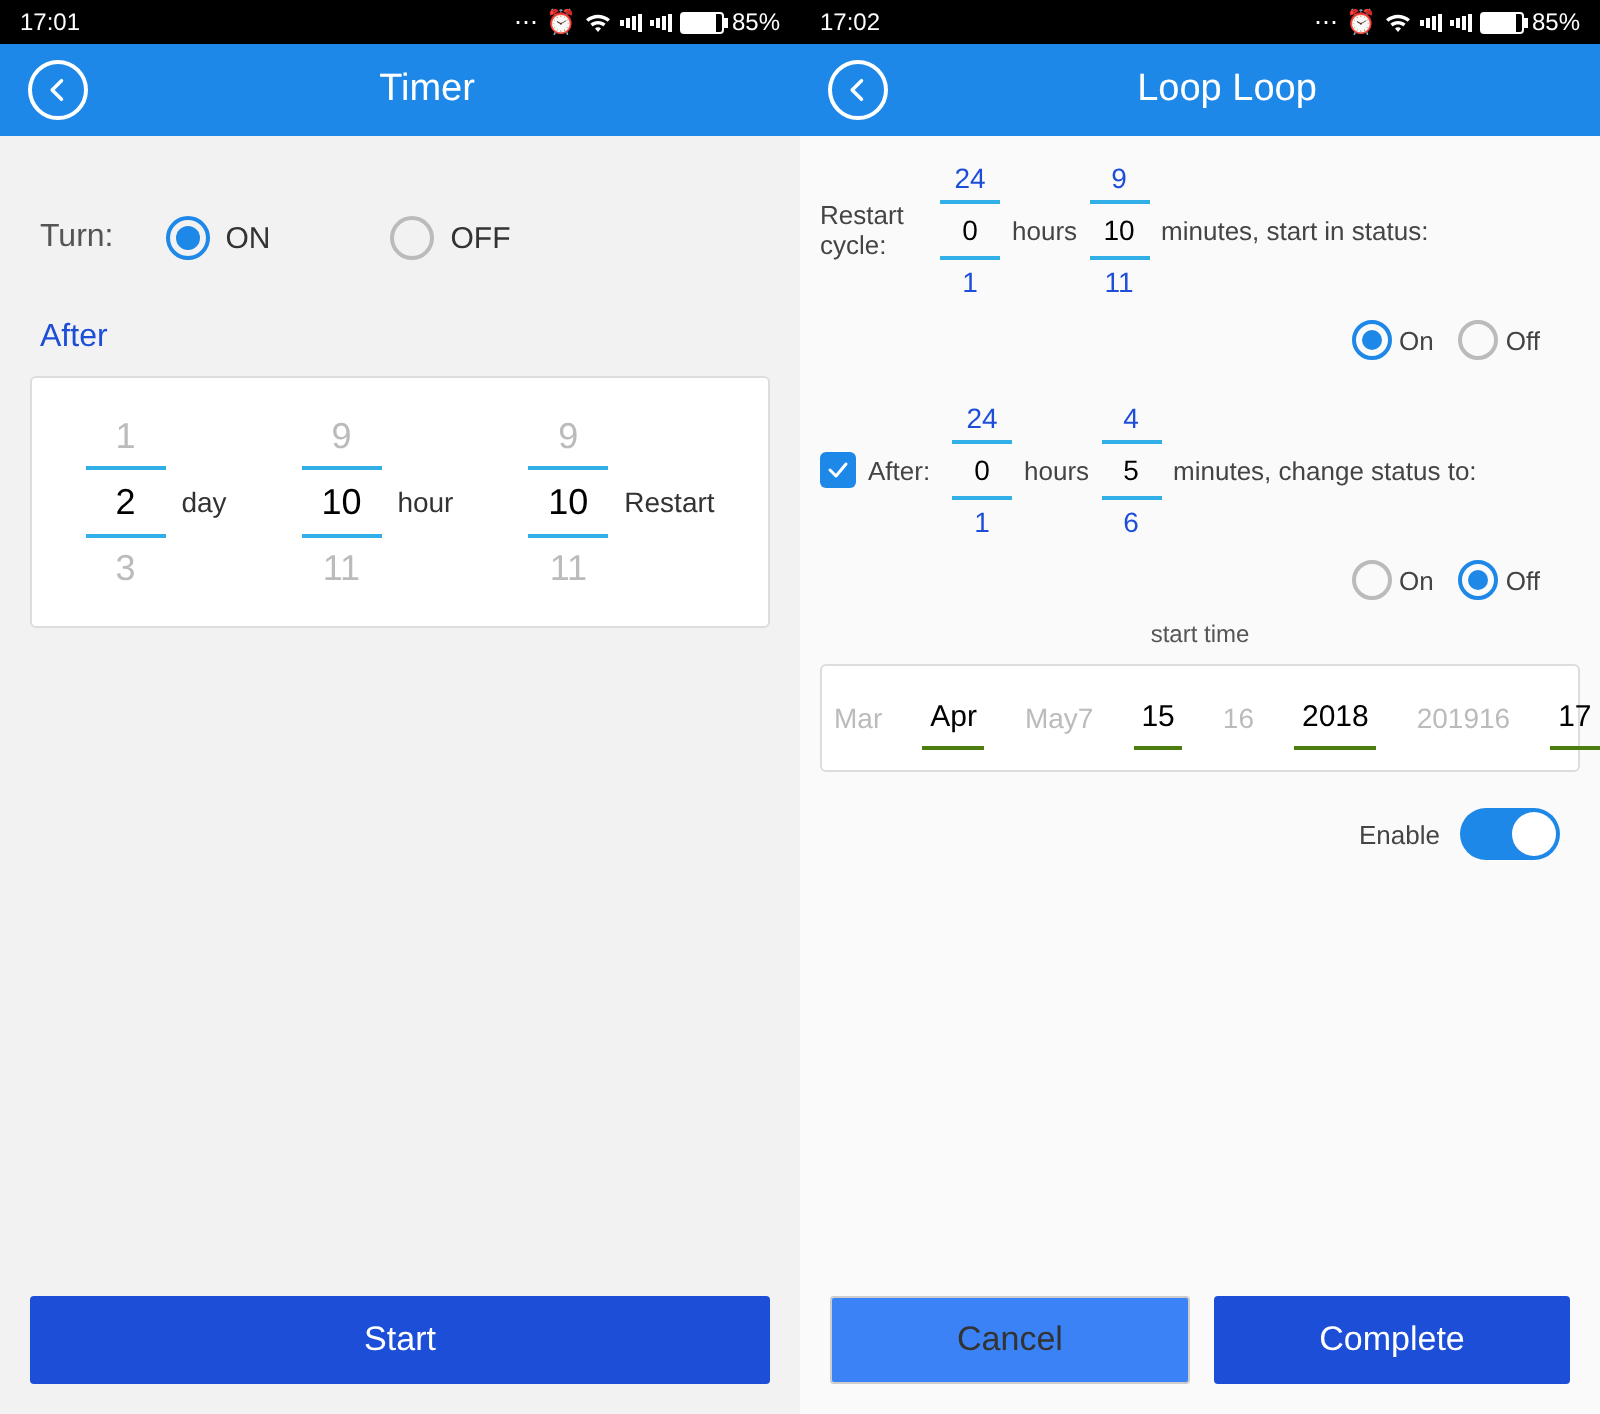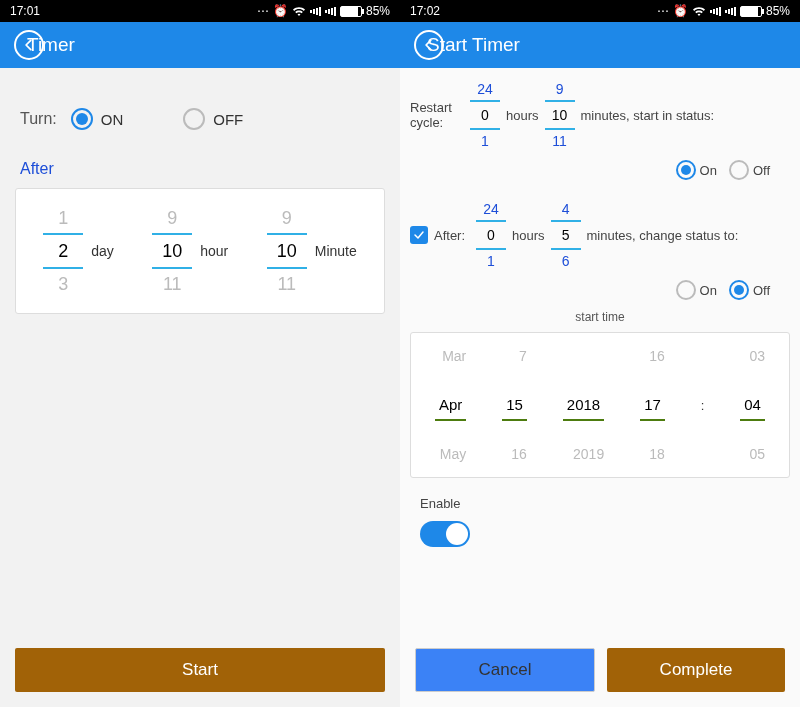--- a/index.html
+++ b/index.html
@@ -2,68 +2,68 @@
 <html><head>
 <meta charset="utf-8">
 <style>
   * { box-sizing: border-box; margin: 0; padding: 0; }
   body { font-family: -apple-system, "Helvetica Neue", Arial, sans-serif; background: #999; display: flex; width: 800px; height: 707px; }
   .phone { width: 400px; height: 707px; background: #f2f2f2; display: flex; flex-direction: column; }
   .statusbar { height: 22px; background: #000; color: #fff; display: flex; align-items: center; justify-content: space-between; padding: 0 10px; font-size: 12px; gap: 38px; }
   .statusbar .icons { display: flex; align-items: center; gap: 4px; font-size: 12px; }
   .statusbar .icons span { display: inline-flex; align-items: center; }
   .header { height: 46px; background: #1e88e8; color: #fff; display: flex; align-items: center; position: relative; }
-  .header .title { flex: 1; font-size: 19px; font-weight: 400; margin-left: 27px; }
+  .header .title { flex: 1; text-align: center; font-size: 19px; font-weight: 400; margin-left: 27px; }
   .back-circle { width: 30px; height: 30px; border: 2px solid #fff; border-radius: 50%; display: flex; align-items: center; justify-content: center; margin-left: 10px; position: absolute; left: 4px; }
   .back-circle svg { width: 14px; height: 14px; }
   .content { flex: 1; overflow: hidden; display: flex; flex-direction: column; }
 
   
   .p1-turn { padding: 40px 20px 30px 20px; display: flex; align-items: center; }
-  .p1-turn .lbl { color: #555; margin-right: 14px; font-size: 16px; }
+  .p1-turn .lbl { color: #555; margin-right: 26px; font-size: 16px; }
   .radio { display: flex; align-items: center; cursor: pointer; margin-right: 60px; }
   .radio-circle { width: 22px; height: 22px; border: 2px solid #bbb; border-radius: 50%; display: flex; align-items: center; justify-content: center; margin-right: 8px; }
   .radio-circle.on { border-color: #1e88e8; }
   .radio-circle .dot { width: 12px; height: 12px; background: #1e88e8; border-radius: 50%; display: none; }
   .radio-circle.on .dot { display: block; }
   .radio .txt { color: #333; font-size: 15px; }
 
   .p1-after { padding: 0 20px 10px 20px; color: #1d4ed8; font-size: 16px; }
   .picker-card { background: #fff; border: 1px solid #ddd; border-radius: 3px; margin: 0 15px; padding: 14px 8px; display: flex; justify-content: space-around; }
   .picker-col { display: flex; flex-direction: column; align-items: center; position: relative; }
   .picker-num { color: #bbb; font-size: 18px; height: 30px; display: flex; align-items: center; }
   .picker-sel { color: #000; font-size: 18px; height: 36px; display: flex; align-items: center; border-top: 2px solid #30b0e6; border-bottom: 2px solid #30b0e6; width: 40px; justify-content: center; }
   .picker-group { display: flex; align-items: center; }
   .picker-unit { color: #333; font-size: 14px; margin-left: 8px; align-self: center; }
   .p1-footer { padding: 15px; }
-  .btn { height: 44px; background: #a16207; color: #fff; font-size: 17px; display: flex; align-items: center; justify-content: center; border-radius: 2px; cursor: pointer; }
+  .btn { height: 44px; background: #1d4ed8; color: #fff; font-size: 17px; display: flex; align-items: center; justify-content: center; border-radius: 2px; cursor: pointer; }
   .btn.outline { background: #3b82f6; color: #333; border: 1px solid #ccc; }
 
   
   .p2-content { flex: 1; padding: 10px 10px 0 10px; font-size: 13px; color: #444; overflow: hidden; }
   .mini-picker { display: flex; flex-direction: column; align-items: center; }
   .mini-picker .faded { color: #1d4ed8; height: 22px; display:flex; align-items:center; font-size: 14px;}
   .mini-picker .sel { color: #000; height: 30px; display:flex; align-items:center; border-top: 2px solid #30b0e6; border-bottom: 2px solid #30b0e6; width: 30px; justify-content: center; font-size: 14px;}
   .p2-block { display: flex; align-items: center; gap: 6px; margin-bottom: 8px; }
   .p2-left-label { width: 54px; font-size: 13px; }
   .p2-radios { display: flex; gap: 12px; }
   .p2-radio { display: flex; align-items: center; gap: 4px; cursor:pointer;}
   .p2-radio .rc { width: 20px; height: 20px; border: 2px solid #bbb; border-radius: 50%; display:flex;align-items:center;justify-content:center;}
   .p2-radio .rc.on { border-color:#1e88e8;}
   .p2-radio .rc .d { width: 10px; height:10px; background:#1e88e8; border-radius:50%; display:none;}
   .p2-radio .rc.on .d { display:block;}
   .checkbox { width: 18px; height: 18px; background: #1e88e8; border-radius: 3px; display:flex;align-items:center;justify-content:center; cursor:pointer;}
   .checkbox svg { width: 12px; height: 12px; }
   .start-time-lbl { text-align: center; font-size: 12px; color:#555; margin: 10px 0 8px 0;}
   .dt-card { background:#fff; border:1px solid #ddd; border-radius:3px; padding: 10px 6px; display:flex; justify-content:space-around; align-items:center;}
-  .dt-col { display:flex; flex-direction:column; align-items:flex-end;gap:20px;}
+  .dt-col { display:flex; flex-direction:row; align-items:center;gap:20px;}
   .dt-col .f { color:#bbb; font-size:14px; height:26px; display:flex;align-items:center;}
   .dt-col .s { color:#000; font-size:15px; height:32px; display:flex;align-items:center; border-bottom:2px solid #4d7c0f; padding: 0 4px;}
   .dt-colon { align-self:center; padding-top:0px; color:#333;}
-  .enable-row { display:flex; justify-content:flex-end; gap: 10px; padding: 18px 10px 0 10px; flex-direction: column; }
+  .enable-row { display:flex; justify-content:flex-end; align-items:center; gap: 10px; padding: 18px 10px 0 10px; }
   .toggle { width: 50px; height: 26px; background:#1e88e8; border-radius: 13px; position:relative; cursor:pointer;}
   .toggle .knob { width:22px; height:22px; background:#fff; border-radius:50%; position:absolute; top:2px; right:2px;}
   .p2-footer { display:flex; gap:12px; padding: 15px;}
   .p2-footer .btn { flex:1; }
   .sig { display:inline-flex; align-items:flex-end; gap:1px; height:10px;}
   .sig i { width:2px; background:#fff; display:block;}
   .bat { width: 22px; height: 11px; border:1px solid #fff; border-radius:2px; position:relative;}
   .bat::after{content:"";position:absolute;right:-3px;top:2px;width:2px;height:5px;background:#fff;}
   .bat .fill { background:#fff; height:100%; }
 </style>
@@ -138,21 +138,21 @@
           <span class="picker-num">11</span>
         </div>
         <span class="picker-unit">hour</span>
       </div>
       <div class="picker-group">
         <div class="picker-col">
           <span class="picker-num">9</span>
           <span class="picker-sel">10</span>
           <span class="picker-num">11</span>
         </div>
-        <span class="picker-unit">Minute</span>
+        <span class="picker-unit">Restart</span>
       </div>
     </div>
     <div style="flex:1"></div>
     <div class="p1-footer">
       <div class="btn">Start</div>
     </div>
   </div>
 </div>
 
 <div class="phone" style="background:#fafafa;">
@@ -183,21 +183,21 @@
         </span>
       <span>85%</span>
     </div>
   </div>
   <div class="header">
     <div class="back-circle">
       <svg viewBox="0 0 24 24">
           <path d="M15 4 L7 12 L15 20" stroke="#fff" stroke-width="3" fill="none" stroke-linecap="round" stroke-linejoin="round"></path>
         </svg>
     </div>
-    <div class="title">Start Timer</div>
+    <div class="title">Loop Loop</div>
   </div>
 
   <div class="p2-content">
 
     <div class="p2-block">
       <div class="p2-left-label">Restart cycle:</div>
       <div class="mini-picker">
         <span class="faded">24</span>
         <span class="sel">0</span>
         <span class="faded">1</span>

